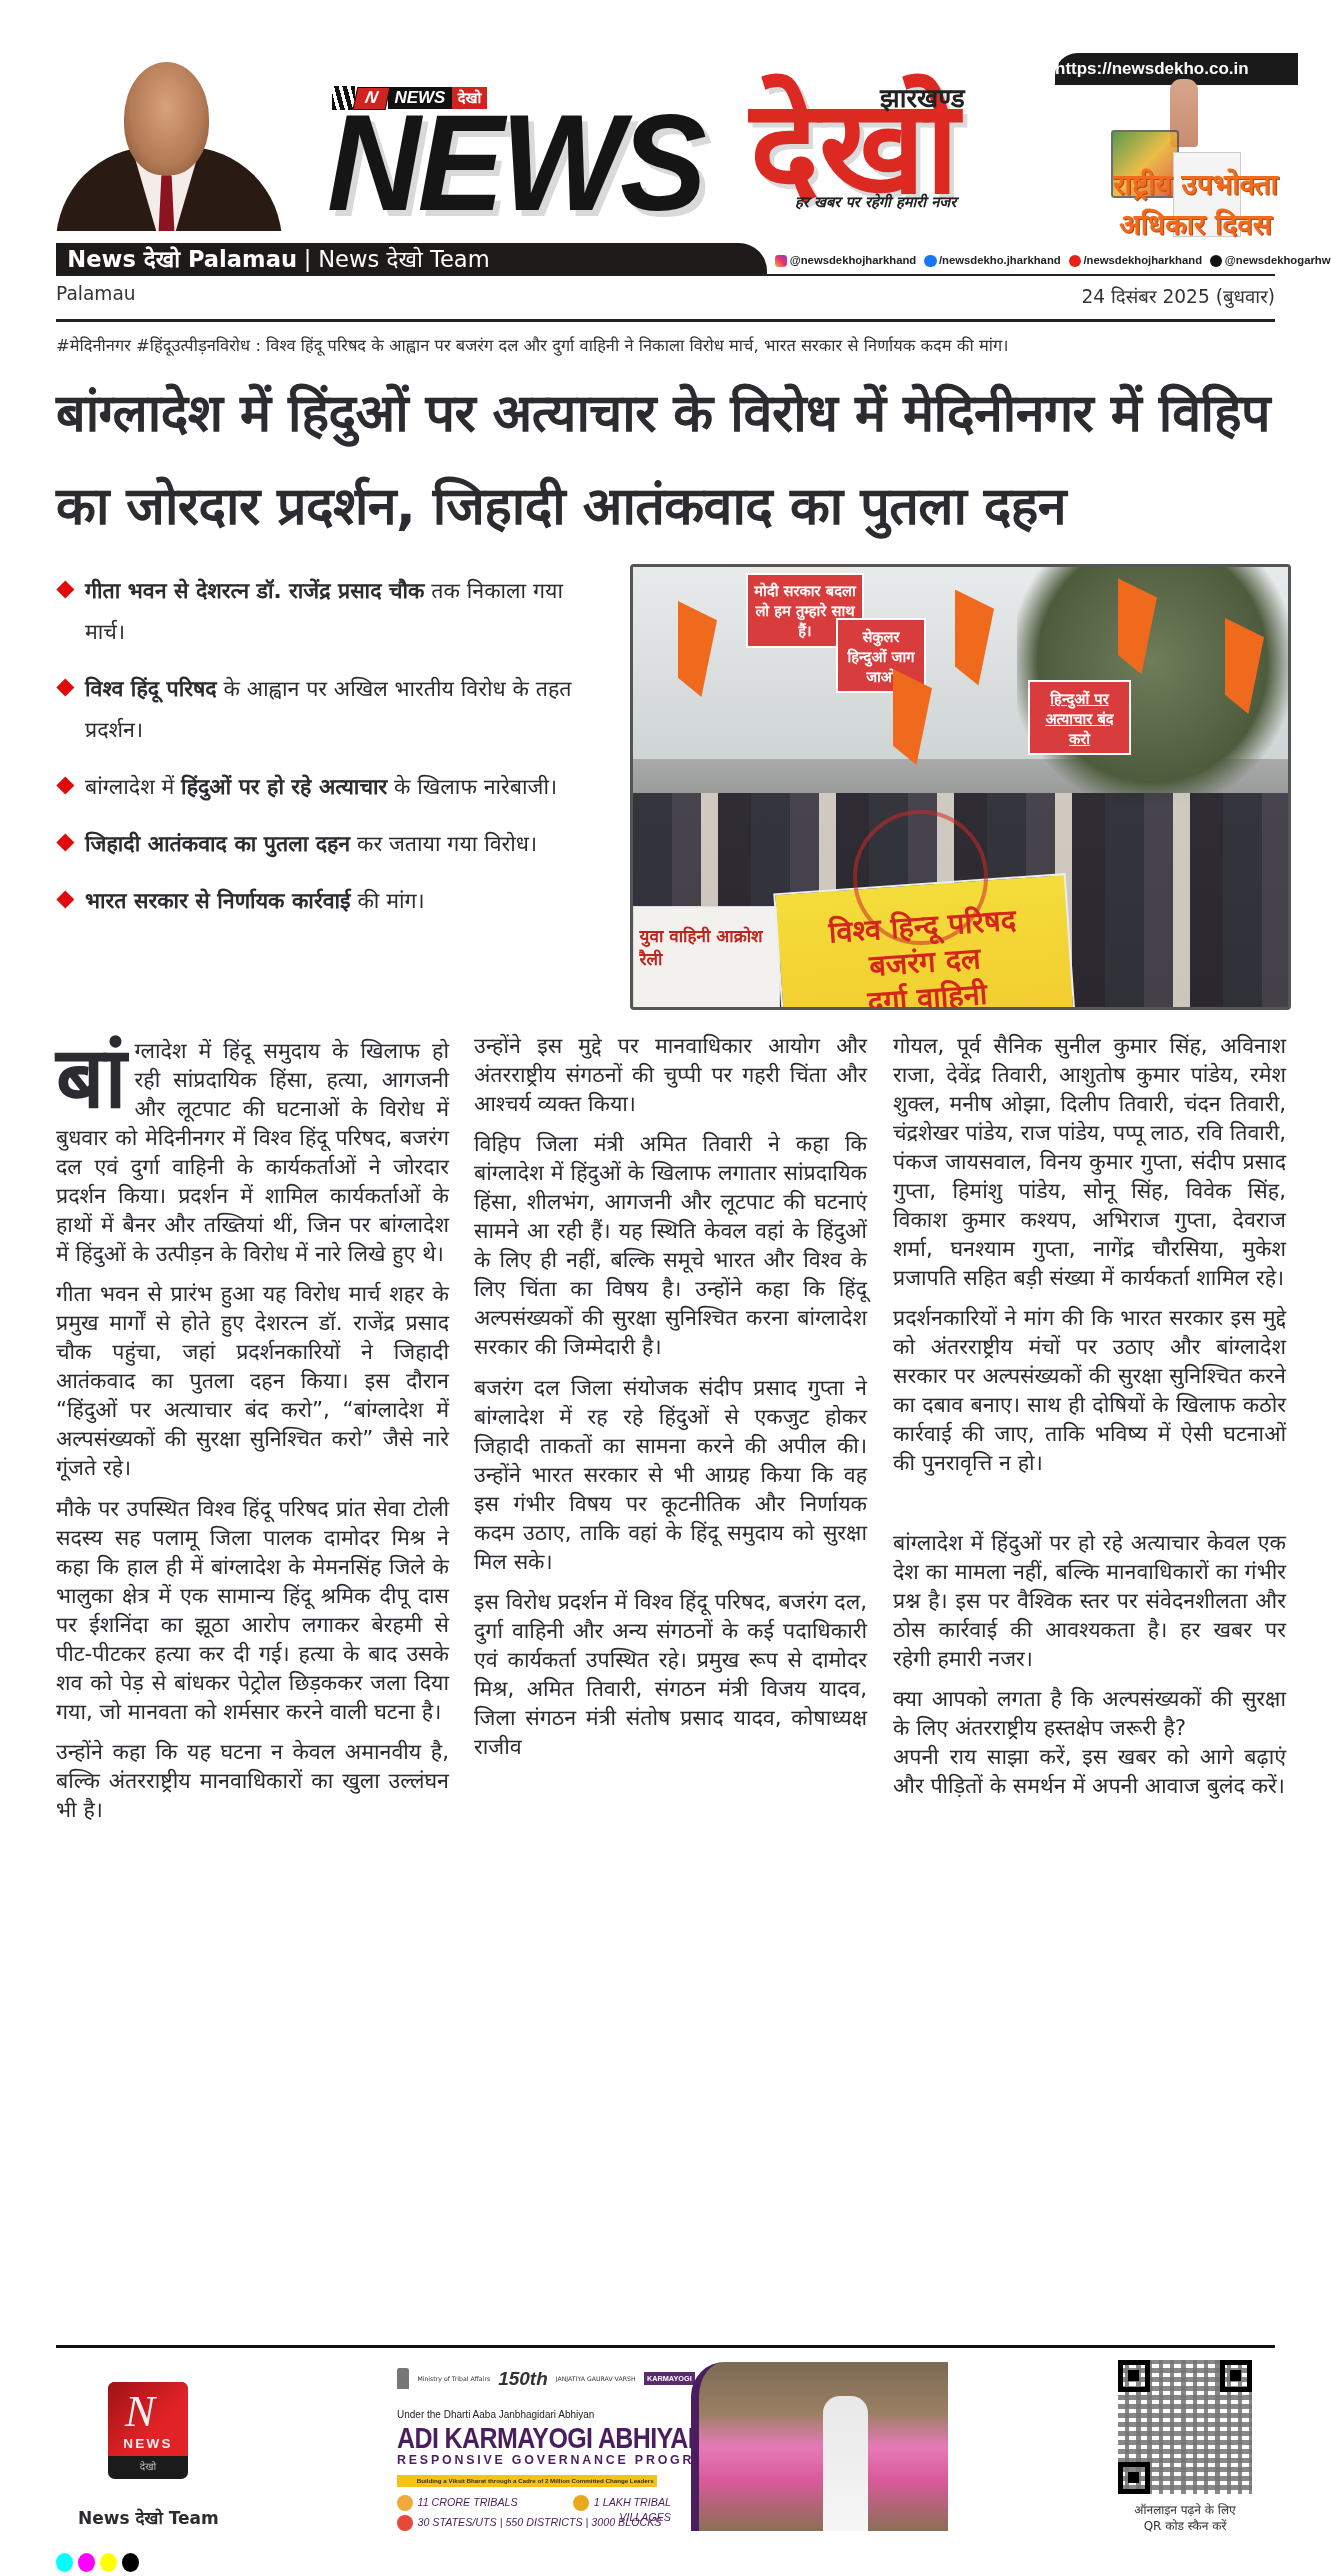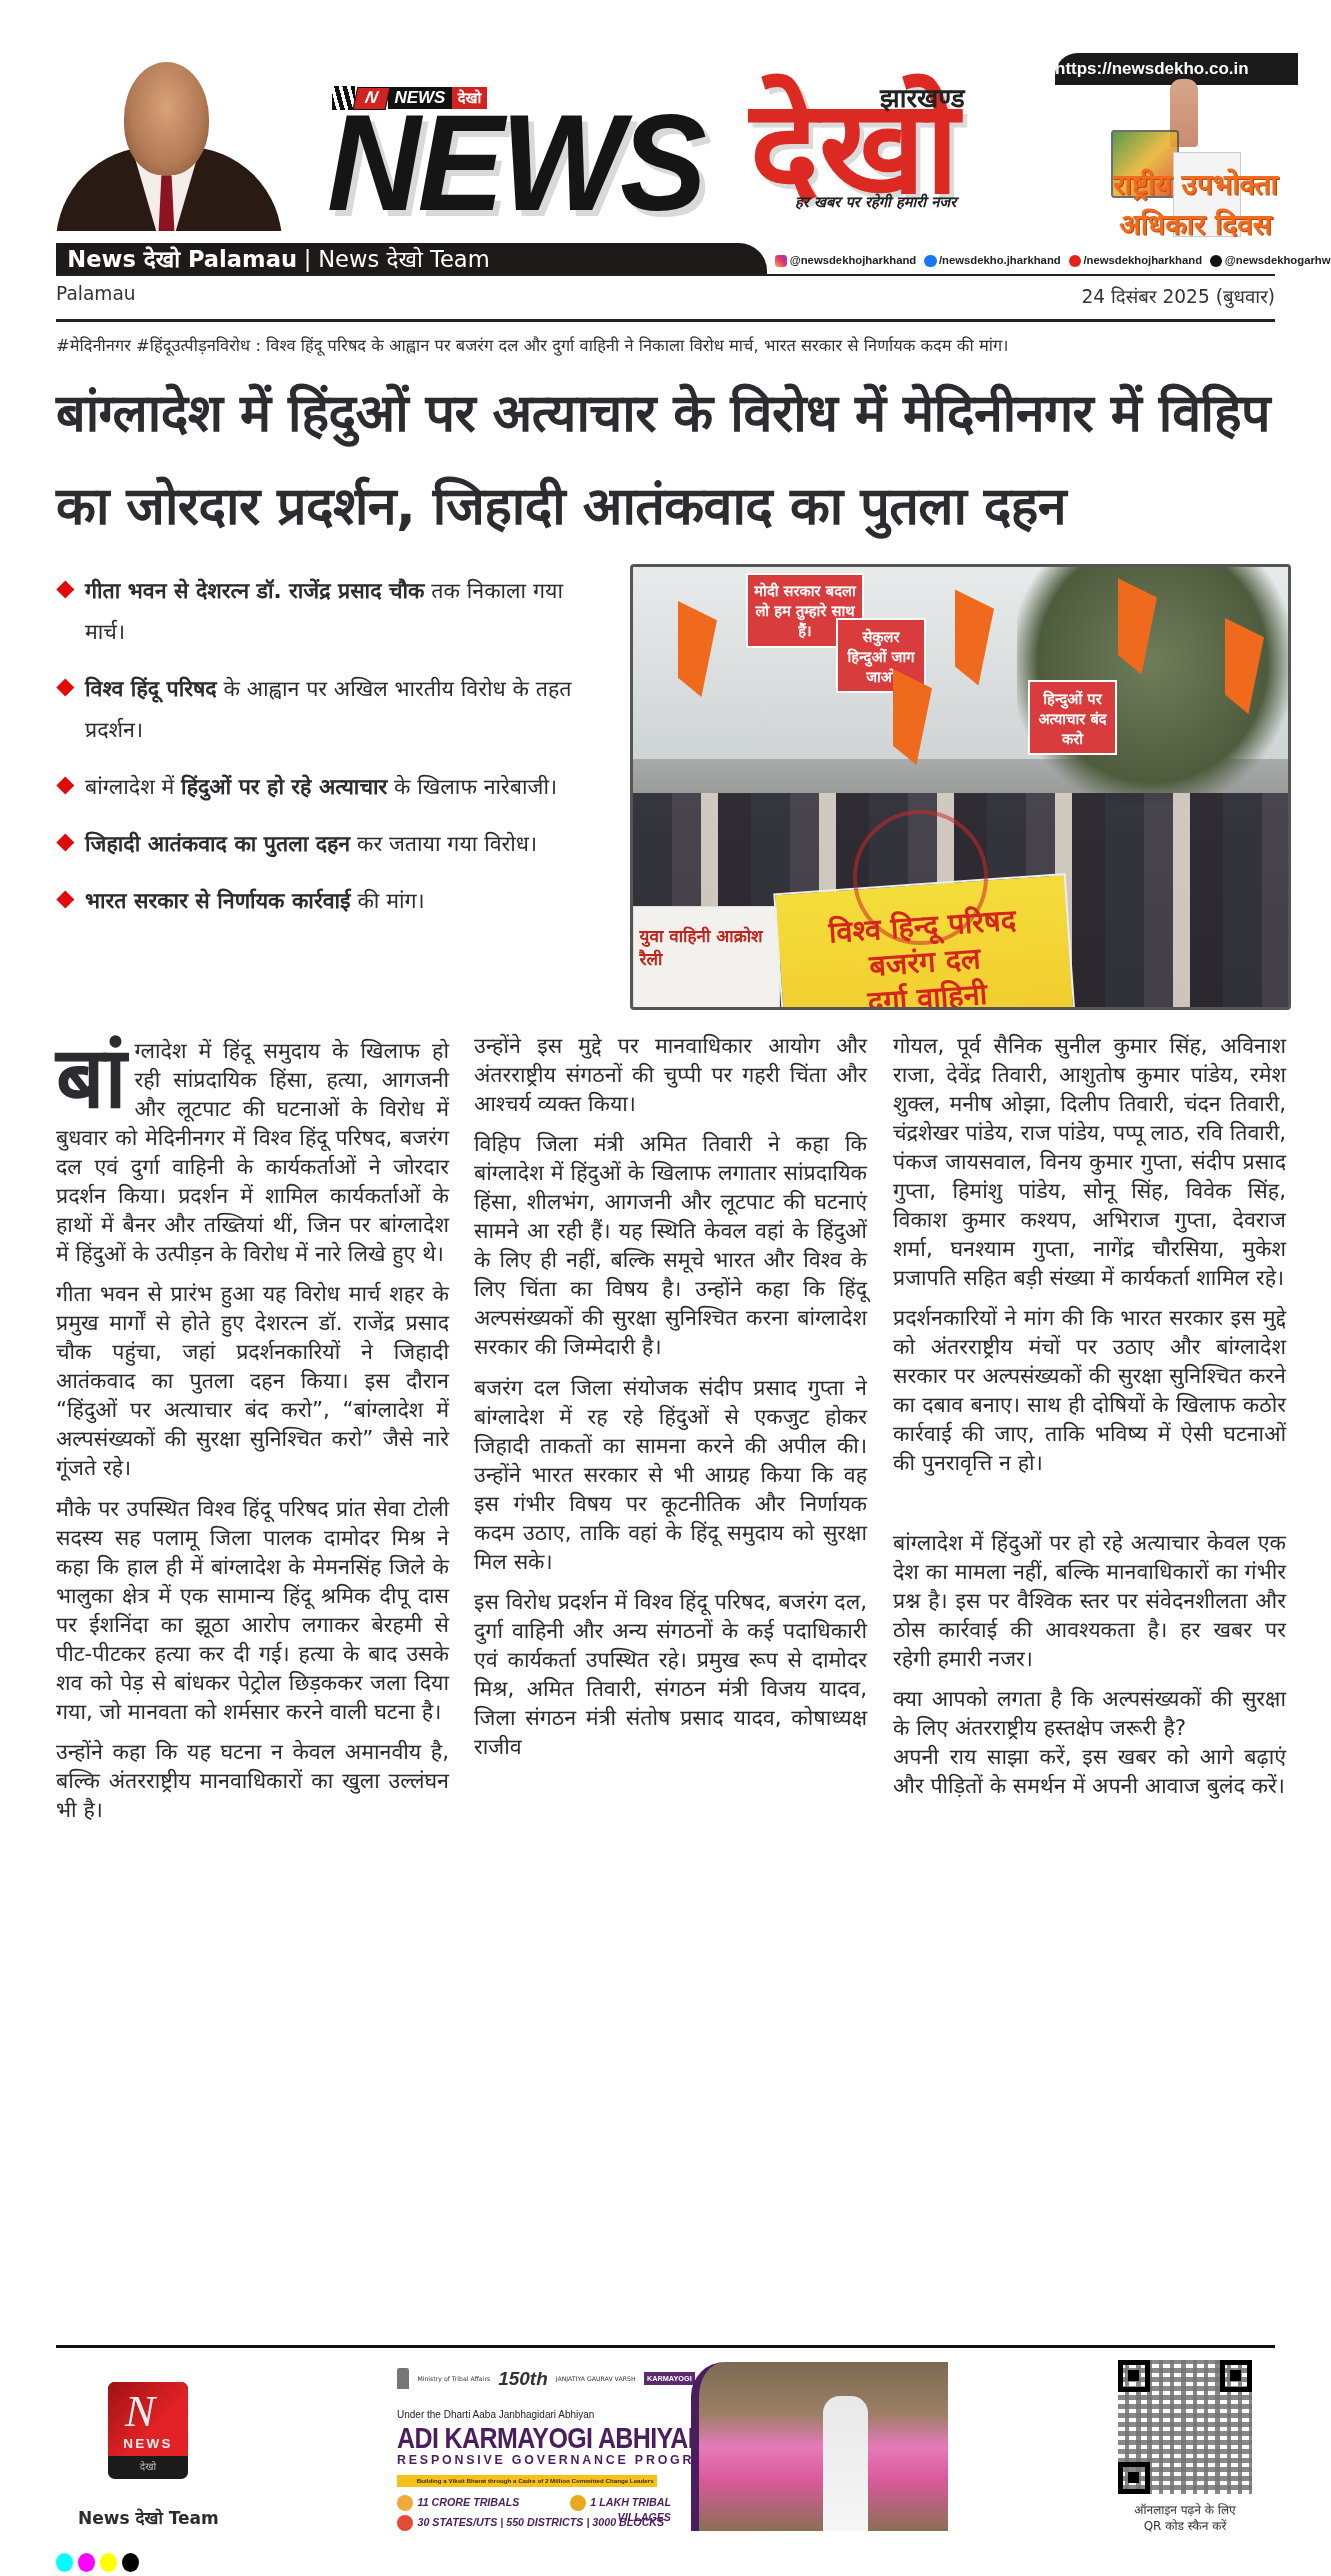--- a/index.html
+++ b/index.html
@@ -94,21 +94,21 @@
 
   .ad { position: absolute; left: 389px; top: 2362px; width: 559px; height: 169px; background: #fff; overflow: hidden; text-align: right; }
   .ad .logos { position: absolute; left: 8px; top: 5.6px; display: flex; gap: 8px; align-items: center; font-size: 6.2px; color: #333; }
   .ad .logos .emb { width: 12.4px; height: 20.3px; background: #777; border-radius: 2.3px 2.3px 0 0; }
   .ad .logos .yr { font-size: 19px; font-style: italic; font-weight: bold; color: #333; font-family: "Liberation Sans", sans-serif; }
   .ad .logos .km { background: #5b2a6e; color: #fff; font-size: 7.3px; font-weight: bold; padding: 2.3px 3.4px; font-family: "Liberation Sans", sans-serif; }
   .ad .under { position: absolute; left: 8px; top: 47px; font-size: 10px; color: #222; font-family: "Liberation Sans", sans-serif; }
   .ad .title { position: absolute; left: 8px; top: 60px; font-size: 25px; font-weight: bold; color: #4a1e5e; letter-spacing: -0.6px; font-family: "Liberation Sans", sans-serif; transform: scaleY(1.15); transform-origin: left top; }
   .ad .sub { position: absolute; left: 8px; top: 91px; font-size: 12.4px; font-weight: bold; color: #4a1e5e; letter-spacing: 2.8px; font-family: "Liberation Sans", sans-serif; }
   .ad .yellow { position: absolute; left: 8px; top: 113px; width: 260px; height: 12.4px; background: #f6c21a; font-size: 6.2px; font-weight: bold; color: #3a2a10; padding: 2.3px 3.4px; font-family: "Liberation Sans", sans-serif; white-space: nowrap; }
-  .ad .stat { position: absolute; font-size: 10.7px; font-weight: bold; font-style: italic; color: #4a1e5e; font-family: "Liberation Sans", sans-serif; }
+  .ad .stat { position: absolute; font-size: 10.7px; font-weight: normal; font-style: italic; color: #4a1e5e; font-family: "Liberation Sans", sans-serif; }
   .ad .stat .si { display: inline-block; width: 16px; height: 16px; border-radius: 50%; vertical-align: middle; margin-right: 4.5px; }
   .ad .photo-ad { position: absolute; left: 302px; top: 0; width: 260px; height: 169px; background: linear-gradient(#7c6a55 0%,#9a7f63 30%,#e67ab8 50%,#d85a9a 70%,#8a6f55 100%); border-left: 8px solid #4a1e5e; border-radius: 34px 0 0 0; }
   .ad .photo-ad .speaker { position: absolute; left: 124px; top: 34px; width: 45px; height: 135px; background: linear-gradient(#e8e8e8,#f6f6f6); border-radius: 17px 17px 0 0; }
 
   .qr { position: absolute; left: 1118px; top: 2360px; width: 134px; height: 134px; background: #fff; }
   .qr .finder { position: absolute; width: 32px; height: 32px; border: 5.6px solid #000; }
   .qr .finder::after { content: ""; position: absolute; left: 4.5px; top: 4.5px; width: 11.3px; height: 11.3px; background: #000; }
   .qr .noise { position: absolute; left: 0; top: 0; width: 134px; height: 134px;
     background-image:
       repeating-linear-gradient(0deg, transparent 0 4.5px, rgba(0,0,0,.85) 4.5px 9px),
@@ -177,21 +177,21 @@
   <li><span class="diamond"></span><span>बांग्लादेश में </span><b>हिंदुओं पर हो रहे अत्याचार</b><span> के खिलाफ नारेबाजी।</span></li>
   <li><span class="diamond"></span><span></span><b>जिहादी आतंकवाद का पुतला दहन</b><span> कर जताया गया विरोध।</span></li>
   <li><span class="diamond"></span><span></span><b>भारत सरकार से निर्णायक कार्रवाई</b><span> की मांग।</span></li>
 </ul>
 
 <div class="photo">
   <div class="sky"></div>
   <div class="tree"></div>
   <div class="placard" style="left:113px;top:5.6px;width:118px;">मोदी सरकार बदला लो हम तुम्हारे साथ हैं।</div>
   <div class="placard" style="left:203px;top:51px;width:90px;">सेकुलर हिन्दुओं जाग जाओ</div>
-  <div class="placard" style="left:395px;top:113px;width:89px;">हिन्दुओं पर अत्याचार बंद करो</div>
+  <div class="placard" style="left:395px;top:113px;width:103px;text-decoration:underline;">हिन्दुओं पर अत्याचार बंद करो</div>
   <div class="flag" style="left:45px;top:34px;"></div>
   <div class="flag" style="left:260px;top:102px;"></div>
   <div class="flag" style="left:322px;top:22.6px;"></div>
   <div class="flag" style="left:485px;top:11.3px;"></div>
   <div class="flag" style="left:592px;top:51px;"></div>
   <div class="crowd"></div>
   <div class="banner-left">युवा वाहिनी आक्रोश रैली</div>
   <div class="banner-main">
     <div>विश्व हिन्दू परिषद</div>
     <div>बजरंग दल</div>

